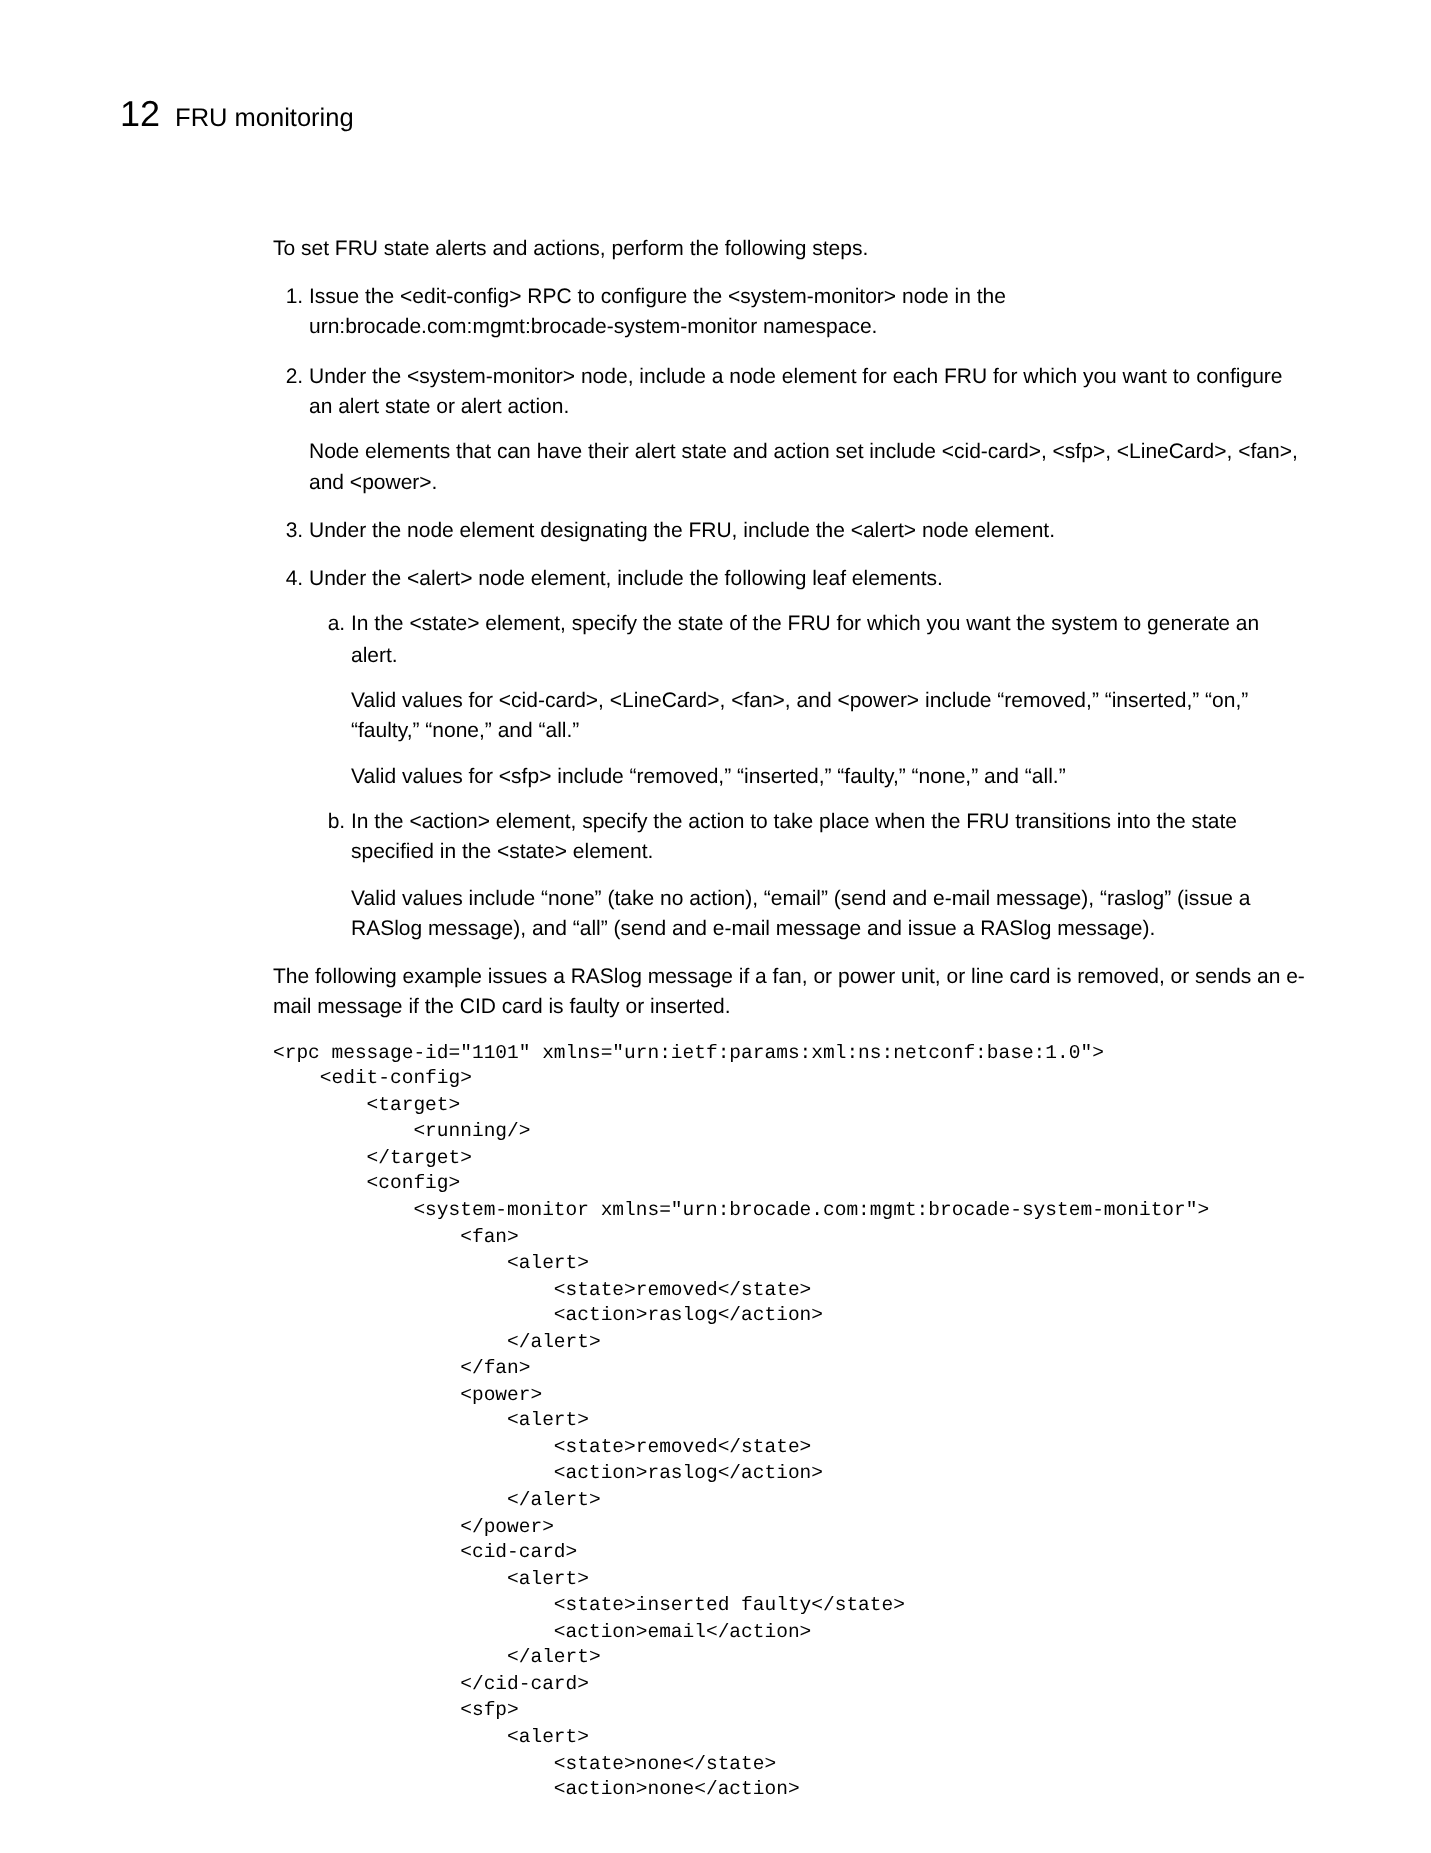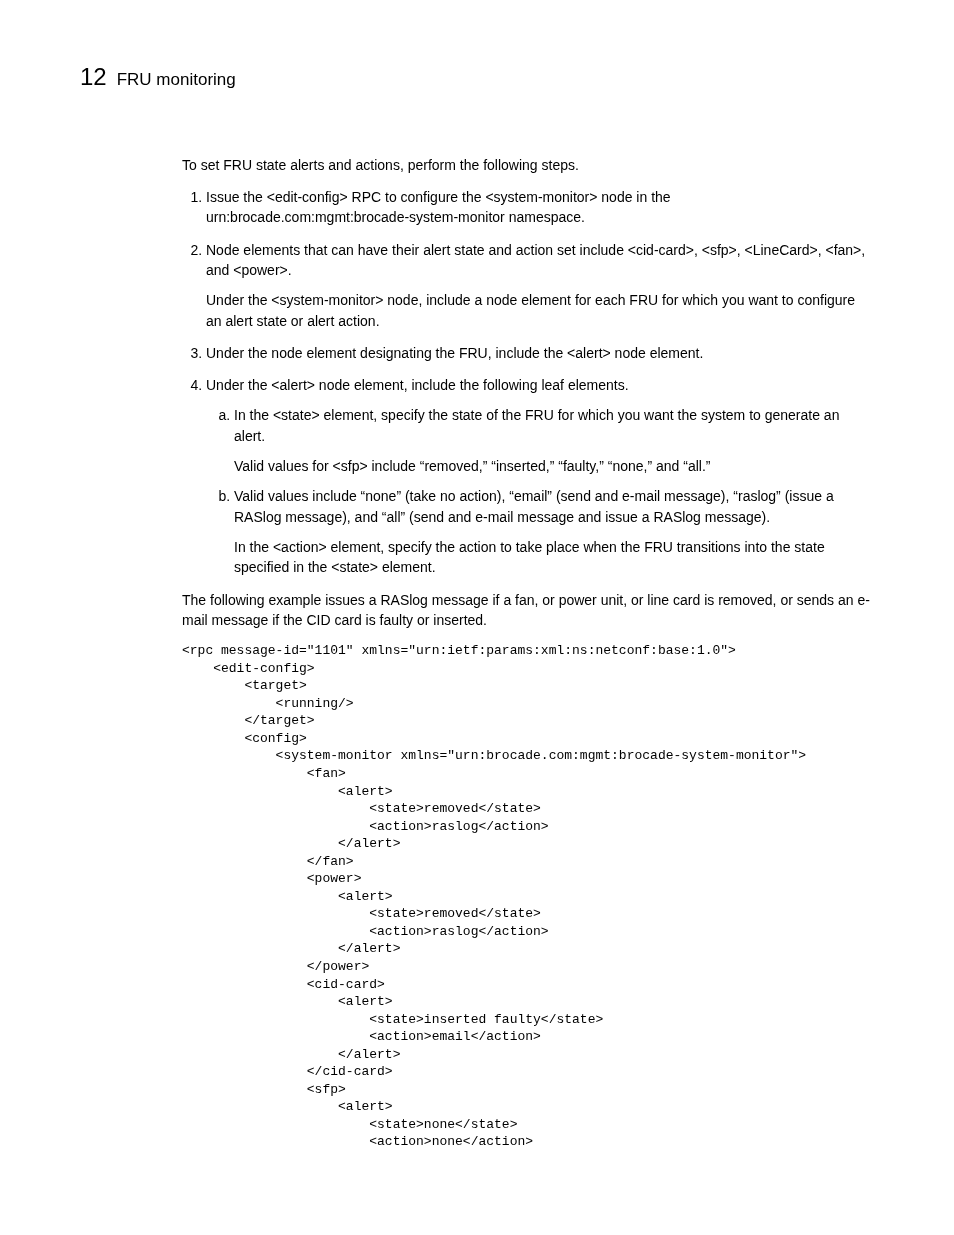--- a/index.html
+++ b/index.html
@@ -67,36 +67,37 @@
 
 <div class="content">
 
   <p>To set FRU state alerts and actions, perform the following steps.</p>
 
   <ol class="steps">
     <li>
       <p>Issue the &lt;edit-config&gt; RPC to configure the &lt;system-monitor&gt; node in the urn:brocade.com:mgmt:brocade-system-monitor namespace.</p>
     </li>
     <li>
+      <p>Under the &lt;system-monitor&gt; node, include a node element for each FRU for which you want to configure an alert state or alert action.</p>
       <p>Node elements that can have their alert state and action set include &lt;cid-card&gt;, &lt;sfp&gt;, &lt;LineCard&gt;, &lt;fan&gt;, and &lt;power&gt;.</p>
-      <p>Under the &lt;system-monitor&gt; node, include a node element for each FRU for which you want to configure an alert state or alert action.</p>
     </li>
     <li>
       <p>Under the node element designating the FRU, include the &lt;alert&gt; node element.</p>
     </li>
     <li>
       <p>Under the &lt;alert&gt; node element, include the following leaf elements.</p>
       <ol class="sub">
         <li>
           <p>In the &lt;state&gt; element, specify the state of the FRU for which you want the system to generate an alert.</p>
+          <p>Valid values for &lt;cid-card&gt;, &lt;LineCard&gt;, &lt;fan&gt;, and &lt;power&gt; include “removed,” “inserted,” “on,” “faulty,” “none,” and “all.”</p>
           <p>Valid values for &lt;sfp&gt; include “removed,” “inserted,” “faulty,” “none,” and “all.”</p>
         </li>
         <li>
+          <p>In the &lt;action&gt; element, specify the action to take place when the FRU transitions into the state specified in the &lt;state&gt; element.</p>
           <p>Valid values include “none” (take no action), “email” (send and e-mail message), “raslog” (issue a RASlog message), and “all” (send and e-mail message and issue a RASlog message).</p>
-          <p>In the &lt;action&gt; element, specify the action to take place when the FRU transitions into the state specified in the &lt;state&gt; element.</p>
         </li>
       </ol>
     </li>
   </ol>
 
   <p>The following example issues a RASlog message if a fan, or power unit, or line card is removed, or sends an e-mail message if the CID card is faulty or inserted.</p>
 
   <div class="code">&lt;rpc message-id="1101" xmlns="urn:ietf:params:xml:ns:netconf:base:1.0"&gt;
     &lt;edit-config&gt;
         &lt;target&gt;

